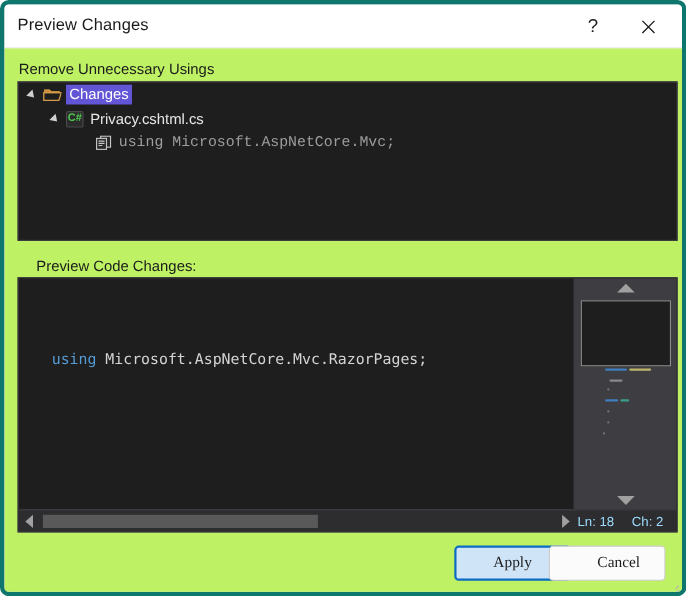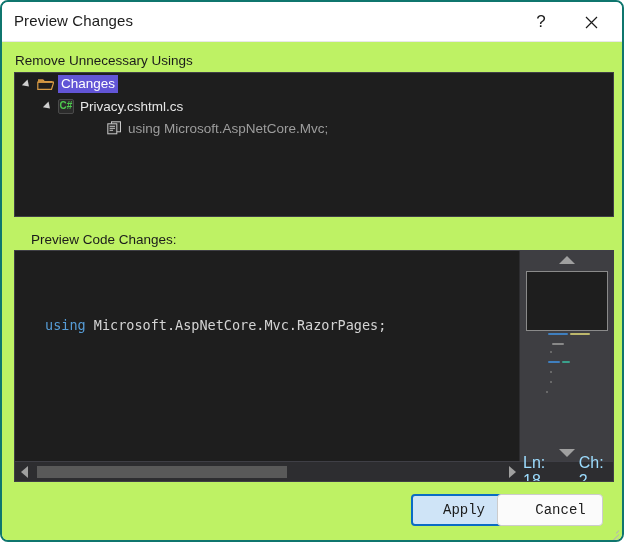--- a/index.html
+++ b/index.html
@@ -9,21 +9,21 @@
     overflow: hidden;
     background: #ffffff;
     font-family: "Liberation Sans", sans-serif;
   }
 
   
   #dialog {
     position: absolute; left: 0; top: 0;
     width: 624px; height: 542px;
     background: #f0f0f0;
-    border: 2px solid #0f766e;
+    border: 4px solid #0f766e;
     border-radius: 8px;
     overflow: hidden;
   }
 
   
   #titlebar {
     position: absolute; left: 0; top: 0;
     width: 100%; height: 40px;
     background: #ffffff;
     border-bottom: 1px solid #e8e8e8;
@@ -70,21 +70,21 @@
   }
   .tree-row {
     position: relative;
     height: 22px;
     display: flex; align-items: center;
     font-size: 13.5px;
     white-space: nowrap;
   }
   .tree-row.lvl0 { padding-left: 6px; }
   .tree-row.lvl1 { padding-left: 27px; }
-  .tree-row.lvl2 { padding-left: 92px; }
+  .tree-row.lvl2 { padding-left: 70px; font-family: Liberation Mono, monospace; }
 
   .twisty {
     width: 14px; height: 14px;
     flex: 0 0 14px;
     position: relative;
     margin-right: 2px;
   }
   .twisty::before {
     content: "";
     position: absolute; left: 3px; top: 3px;
@@ -221,33 +221,33 @@
     background: #595959;
   }
 
   
   #statusbar {
     position: absolute; right: 0; bottom: 0;
     width: 94px; height: 20px;
     background: #2d2d30;
     border-top: 1px solid #3f3f46;
     display: flex; align-items: center;
-    font-size: 16px;
+    font-size: 12px;
     font-family: "Liberation Sans", sans-serif;
     color: #9cdcfe;
   }
   #status-ln { margin-left: 4px; }
   #status-ch { margin-left: 16px; }
 
   
   .dlg-btn {
     position: absolute; top: 452px;
     height: 32px; width: 106px;
     font-size: 14px;
-    font-family: Liberation Mono, monospace;
+    font-family: Liberation Serif, serif;
     color: #1b1b1b;
     border-radius: 4px;
     cursor: default;
   }
   #apply-btn {
     left: 409px;
     background: #cfe4f7;
     border: 2px solid #0b6cc4;
   }
   #cancel-btn {

